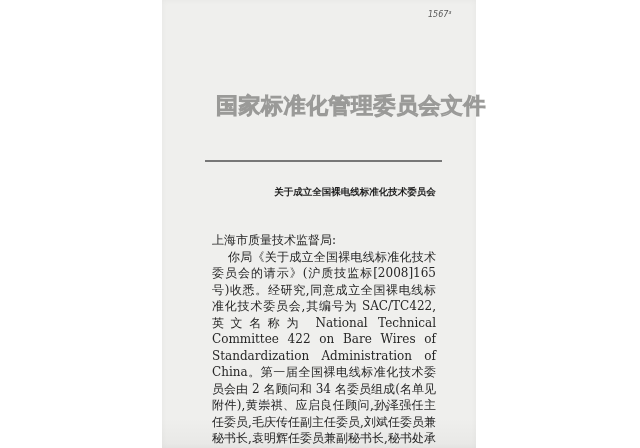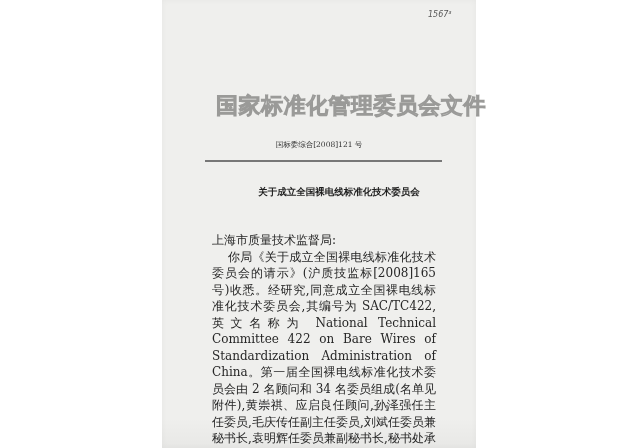--- a/index.html
+++ b/index.html
@@ -69,21 +69,21 @@
     .header-rule {
       position: absolute;
       left: 43px;
       top: 160px;
       width: 237px;
       height: 1.5px;
       background: #777;
     }
     .title-line {
       position: absolute;
-      left: 0;
+      left: 16px;
       width: 314px;
       text-align: center;
       font-size: 9.5px;
       font-weight: bold;
       color: #1e1e1e;
       padding-left: 20px;
     }
     .title-line-1 { top: 186px; }
     .title-line-2 { top: 202px; }
     .body-text {
@@ -116,21 +116,20 @@
   </style>
 </head>
 <body>
 
 <div class="viewport">
   <div class="page">
     <div class="handwritten-note">1567³</div>
 
     <div class="agency-header">国家标准化管理委员会文件</div>
 
-    <div class="doc-number">国标委综合[2008]121 号</div>
 
     <div class="header-rule"></div>
 
     <div class="title-line title-line-1">关于成立全国裸电线标准化技术委员会</div>
 
     <div class="body-text">
       <p class="salutation">上海市质量技术监督局:</p>
       <p class="para">你局《关于成立全国裸电线标准化技术委员会的请示》(沪质技监标[2008]165 号)收悉。经研究,同意成立全国裸电线标准化技术委员会,其编号为 SAC/TC422,英文名称为 National Technical Committee 422 on Bare Wires of Standardization Administration of China。第一届全国裸电线标准化技术委员会由 2 名顾问和 34 名委员组成(名单见附件),黄崇祺、应启良任顾问,孙泽强任主任委员,毛庆传任副主任委员,刘斌任委员兼秘书长,袁明辉任委员兼副秘书长,秘书处承担单位为上海电缆研究所。</p>
       <p class="para">全国裸电线标准化技术委员会主要负责裸电线产品、材料、包装和试验方法等领域国家标准制修订工作。对口国际电工委员会架</p>
     </div>

